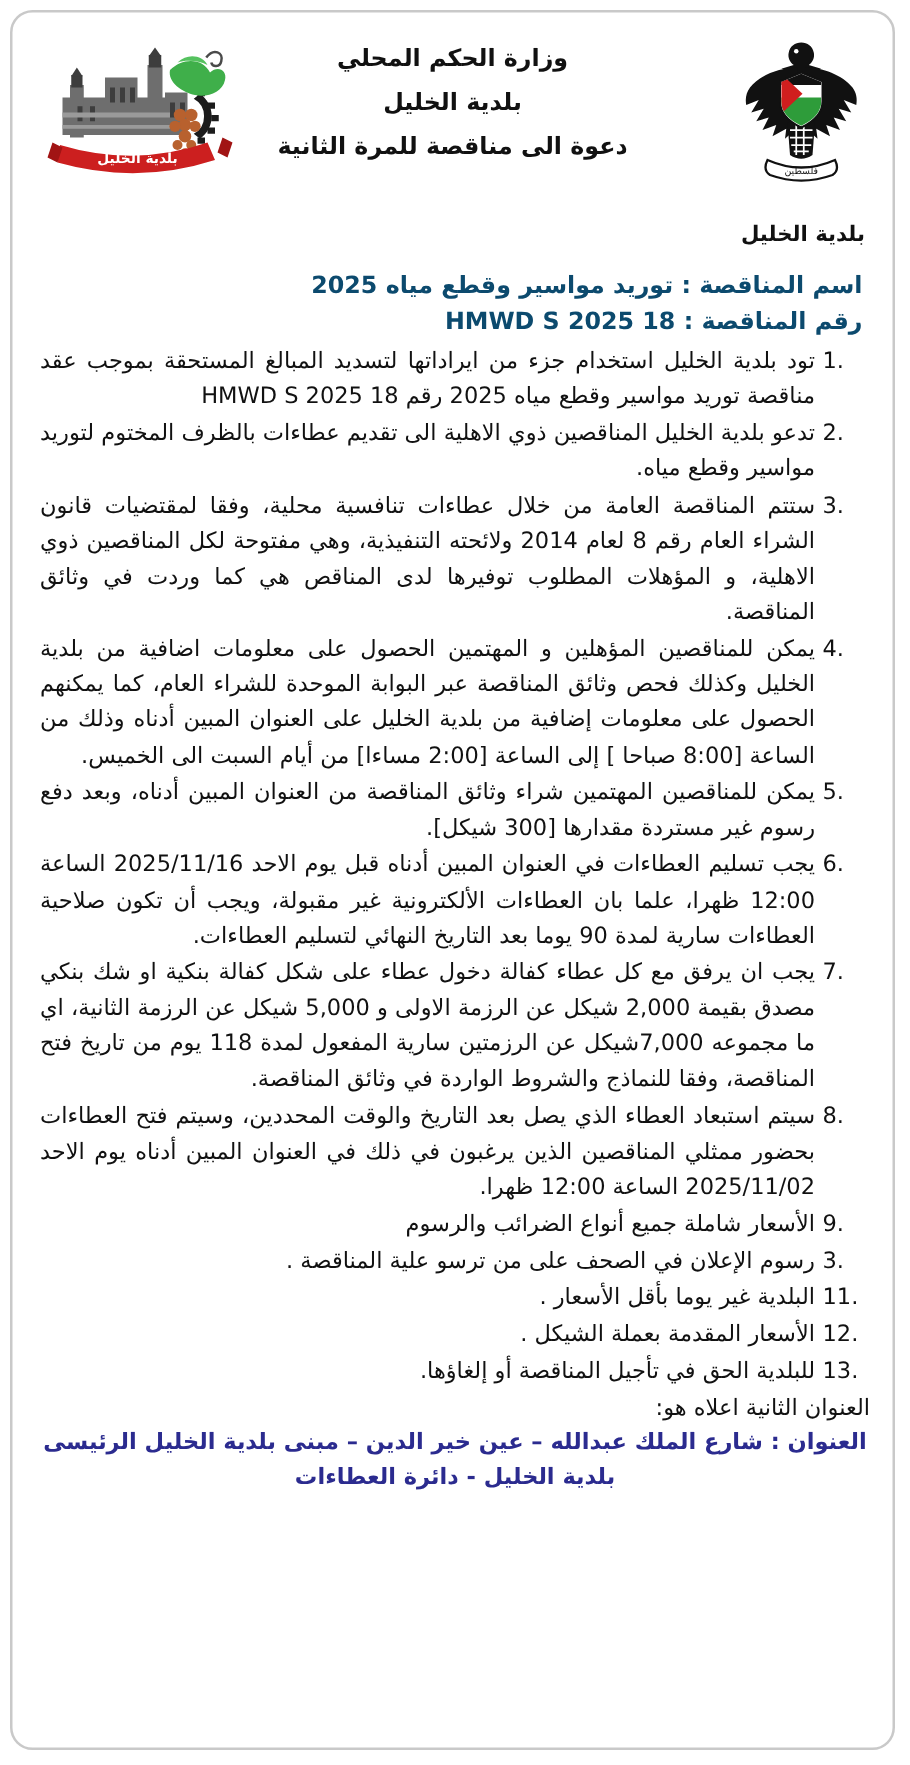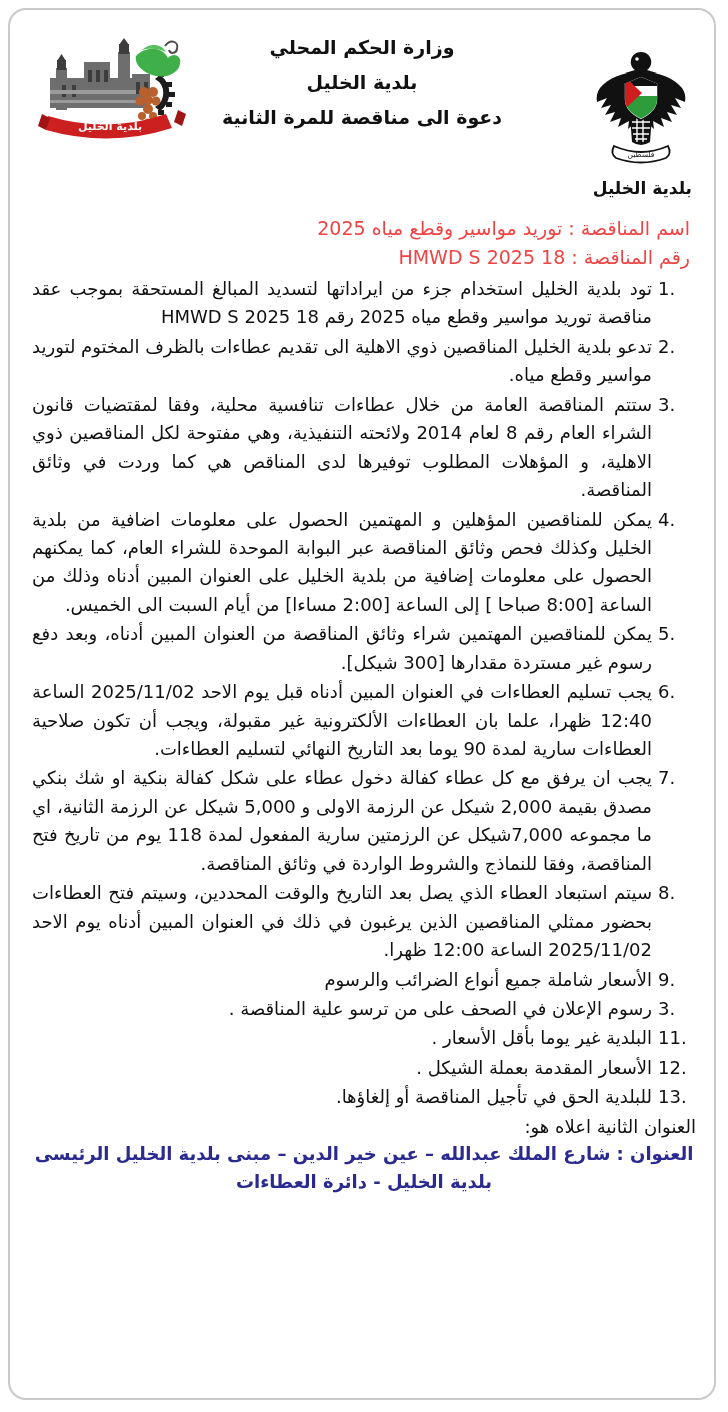--- a/index.html
+++ b/index.html
@@ -41,21 +41,21 @@
     top: 20px;
     width: 160px;
     height: 115px;
   }
   .hebron-logo svg { display:block; width:160px; height:115px; }
 
   
   .eagle-emblem {
     position: absolute;
     right: 18px;
-    top: 36px;
+    top: 18px;
     width: 110px;
     height: 140px;
   }
   .eagle-emblem svg { display:block; width:110px; height:140px; }
 
   .header-titles {
     position: absolute;
     left: 0; right: 0;
     top: 28px;
     text-align: center;
@@ -83,22 +83,22 @@
   }
 
   .tender-meta {
     margin: 0;
     padding: 26px 24px 0 24px;
     direction: rtl;
     text-align: right;
   }
   .tender-meta .meta-line {
     font-size: 19px;
-    font-weight: normal;
-    color: #ef4444;
+    font-weight: bold;
+    color: #0c4a6e;
     line-height: 1.5;
     white-space: nowrap;
   }
 
   
   .clause-list {
     direction: rtl;
     padding: 4px 18px 0 22px;
     margin: 0;
   }
@@ -320,21 +320,21 @@
       <div class="body">يمكن للمناقصين المؤهلين و المهتمين الحصول على معلومات اضافية من بلدية الخليل وكذلك فحص وثائق المناقصة عبر البوابة الموحدة للشراء العام، كما يمكنهم الحصول على معلومات إضافية من بلدية الخليل على العنوان المبين أدناه وذلك من الساعة [8:00 صباحا ] إلى الساعة [2:00 مساءا] من أيام السبت الى الخميس.</div>
     </div>
 
     <div class="clause">
       <div class="num">5.</div>
       <div class="body">يمكن للمناقصين المهتمين شراء وثائق المناقصة من العنوان المبين أدناه، وبعد دفع رسوم غير مستردة مقدارها [300 شيكل].</div>
     </div>
 
     <div class="clause">
       <div class="num">6.</div>
-      <div class="body">يجب تسليم العطاءات في العنوان المبين أدناه قبل يوم الاحد 2025/11/02 الساعة 12:40 ظهرا، علما بان العطاءات الألكترونية غير مقبولة، ويجب أن تكون صلاحية العطاءات سارية لمدة 90  يوما بعد التاريخ النهائي لتسليم العطاءات.</div>
+      <div class="body">يجب تسليم العطاءات في العنوان المبين أدناه قبل يوم الاحد 2025/11/16 الساعة 12:00 ظهرا، علما بان العطاءات الألكترونية غير مقبولة، ويجب أن تكون صلاحية العطاءات سارية لمدة 90  يوما بعد التاريخ النهائي لتسليم العطاءات.</div>
     </div>
 
     <div class="clause">
       <div class="num">7.</div>
       <div class="body">يجب ان يرفق مع كل عطاء كفالة دخول عطاء على شكل كفالة بنكية او شك بنكي مصدق بقيمة 2,000  شيكل عن الرزمة الاولى و 5,000 شيكل عن الرزمة الثانية، اي ما مجموعه 7,000شيكل عن الرزمتين سارية المفعول لمدة 118 يوم من تاريخ فتح المناقصة، وفقا للنماذج والشروط الواردة في وثائق المناقصة.</div>
     </div>
 
     <div class="clause">
       <div class="num">8.</div>
       <div class="body">سيتم استبعاد العطاء الذي يصل بعد التاريخ والوقت المحددين، وسيتم فتح العطاءات بحضور ممثلي المناقصين الذين يرغبون في ذلك في العنوان المبين أدناه يوم الاحد 2025/11/02  الساعة 12:00 ظهرا.</div>

